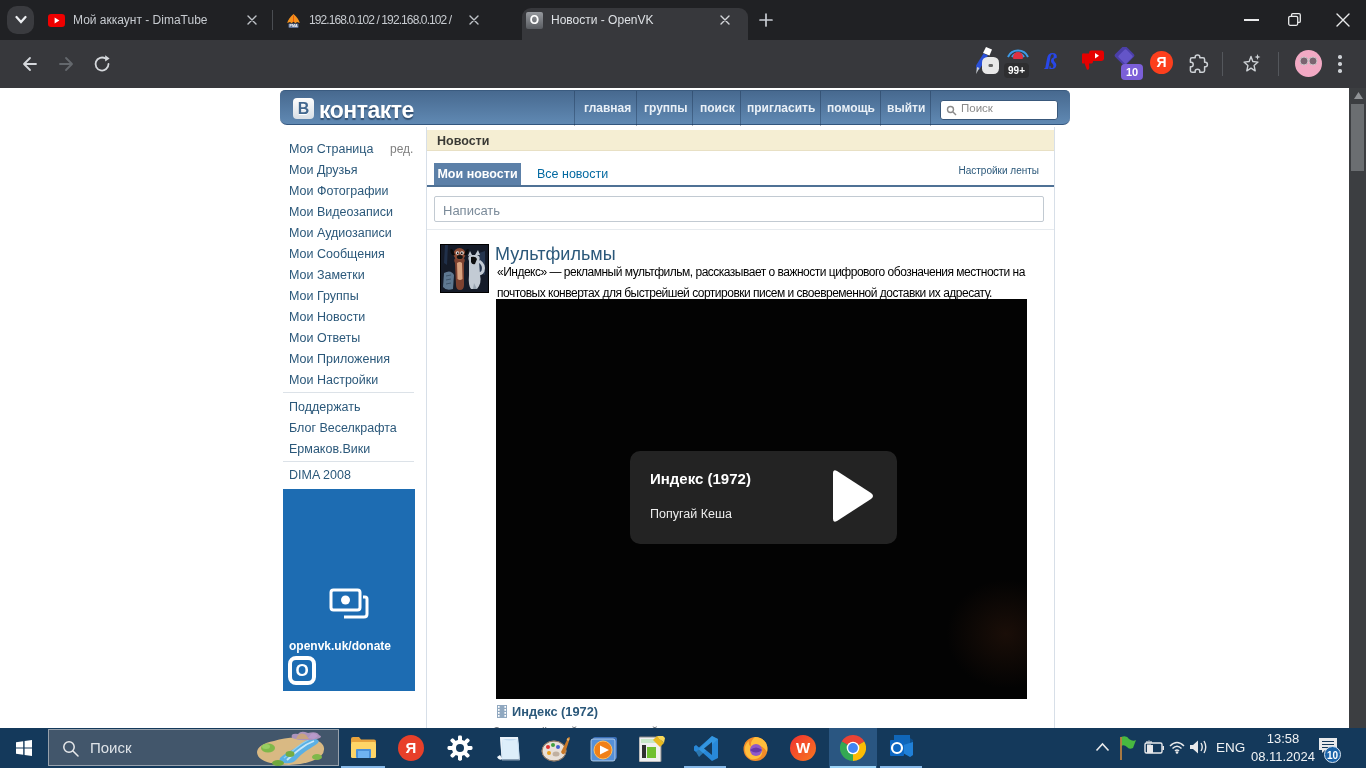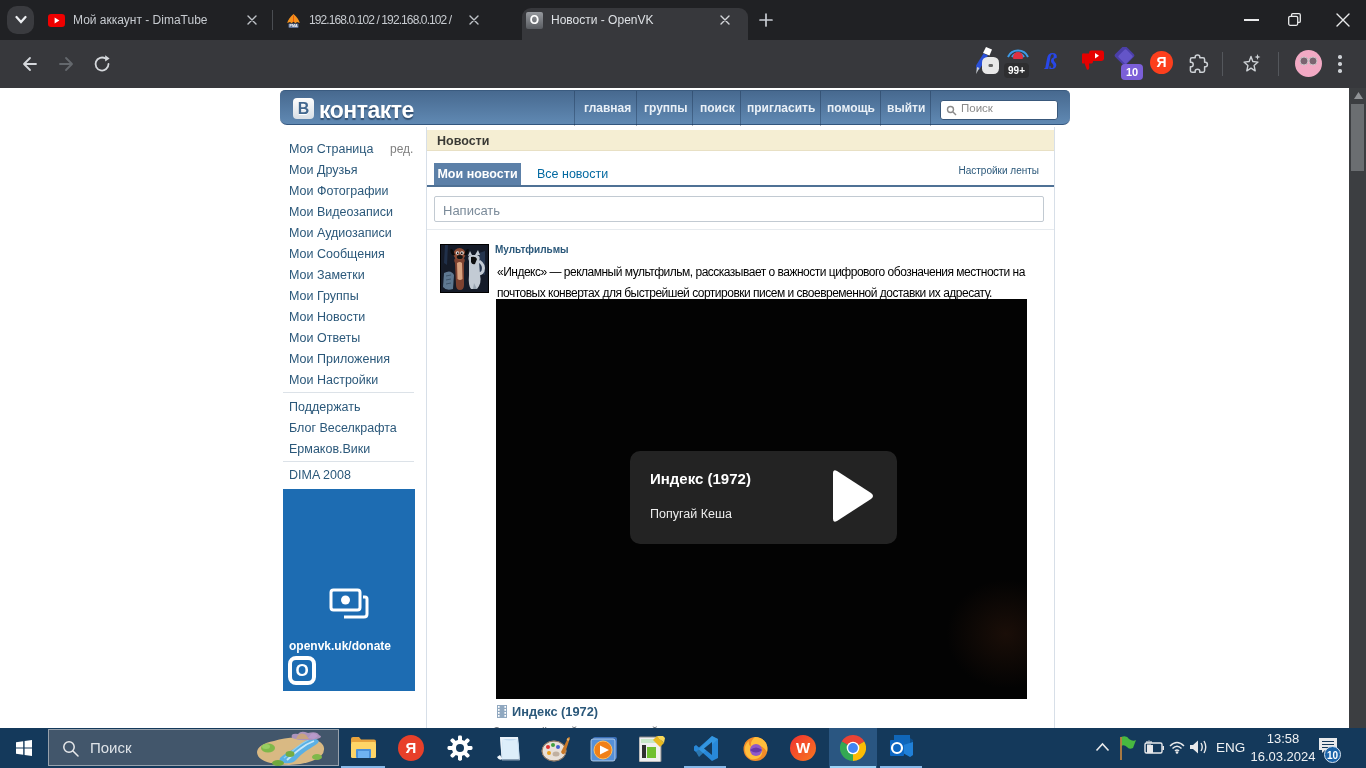--- a/index.html
+++ b/index.html
@@ -232,21 +232,21 @@
           <circle cx="20.8" cy="8.2" r="0.9" fill="#111"></circle>
           <ellipse cx="18.8" cy="12" rx="3" ry="2" fill="#151515"></ellipse>
           <path d="M28 16 Q26 11 30 10 L36 10 Q40 11 38 16 L39 30 Q41 38 36 44 L30 44 Q27 40 28 30 Z" fill="#C3CBD4"></path>
           <path d="M29 6 L31 10 L27 11 Z" fill="#C3CBD4"></path>
           <path d="M37 5 L39 10 L34 10 Z" fill="#C3CBD4"></path>
           <path d="M30 12 Q35 11 36 14 L34 19 Q31 20 30 17 Z" fill="#0E0E0E"></path>
           <path d="M38 16 Q44 20 42 26 Q40 30 36 28" fill="none" stroke="#C3CBD4" stroke-width="3"></path>
           <path d="M32 44 L33 38 L36 44 Z" fill="#9AA6B2"></path>
         </svg>
       </div>
-      <div class="abs" style="left:68px;top:117px;font-size:10px;font-weight:bold;color:#2B587A;">Мультфильмы</div>
+      <div class="abs" style="left:68px;top:117px;font-size:18px;font-weight:normal;color:#2B587A;">Мультфильмы</div>
       <div class="abs" style="left:70px;top:135px;font-size:12px;letter-spacing:-0.5px;line-height:21px;color:#000;white-space:nowrap;">«Индекс» — рекламный мультфильм, рассказывает о важности цифрового обозначения местности на<br>почтовых конвертах для быстрейшей сортировки писем и своевременной доставки их адресату.</div>
 
       <div class="abs" style="left:69px;top:172px;width:531px;height:400px;background:#030303;overflow:hidden;">
         <div class="abs" style="left:450px;top:280px;width:120px;height:110px;background:radial-gradient(ellipse at center,#1A0E08 0%,#030303 70%);"></div>
         <div class="abs" style="left:134px;top:152px;width:267px;height:93px;background:rgba(38,38,38,.92);border-radius:10px;"></div>
         <div class="abs" style="left:154px;top:171px;font-size:15px;font-weight:bold;color:#fff;">Индекс (1972)</div>
         <div class="abs" style="left:154px;top:208px;font-size:12.5px;color:#EDEDED;">Попугай Кеша</div>
         <svg class="abs" style="left:333px;top:168px" width="48" height="60" viewBox="0 0 48 60">
             <path d="M4 6 Q4 2 8 4 L42 26 Q46 29 42 32 L8 54 Q4 56 4 52 Z" fill="#fff"></path>
           </svg>
@@ -415,20 +415,20 @@
         <path d="M7 11 Q9 9 11 11" fill="none" stroke="#E8E9EB" stroke-width="1.5"></path>
         <circle cx="9" cy="12.5" r="1.3" fill="#E8E9EB"></circle>
       </svg>
     <svg class="abs" style="left:1189px;top:11px" width="20" height="16" viewBox="0 0 20 16">
         <path d="M1 6 L4 6 L9 1.5 L9 14.5 L4 10 L1 10 Z" fill="#E8E9EB"></path>
         <path d="M12 4 Q14.5 8 12 12" fill="none" stroke="#E8E9EB" stroke-width="1.4"></path>
         <path d="M15 2 Q18.5 8 15 14" fill="none" stroke="#E8E9EB" stroke-width="1.4"></path>
       </svg>
     <div class="abs" style="left:1216px;top:12px;font-size:13.5px;color:#F0F2F4;">ENG</div>
     <div class="abs" style="left:1253px;top:3px;width:60px;font-size:13px;color:#F0F2F4;text-align:center;">13:58</div>
-    <div class="abs" style="left:1242px;top:21px;width:82px;font-size:13px;color:#F0F2F4;text-align:center;">16.03.2024</div>
+    <div class="abs" style="left:1242px;top:21px;width:82px;font-size:13px;color:#F0F2F4;text-align:center;">08.11.2024</div>
     <svg class="abs" style="left:1318px;top:9px" width="20" height="18" viewBox="0 0 20 18">
         <path d="M1 1 L19 1 L19 13 L7 13 L4 16 L4 13 L1 13 Z" fill="#E8E9EB"></path>
         <path d="M4 4.5 L16 4.5 M4 7.5 L16 7.5 M4 10.5 L12 10.5" stroke="#14395B" stroke-width="1.2"></path>
       </svg>
     <div class="abs" style="left:1324px;top:18px;width:17px;height:17px;border-radius:50%;background:#1B63A8;border:1.5px solid #D8E4F0;color:#fff;font-size:10px;font-weight:bold;text-align:center;line-height:17px;">10</div>
   </div>
 </div>
 
 </body></html>

